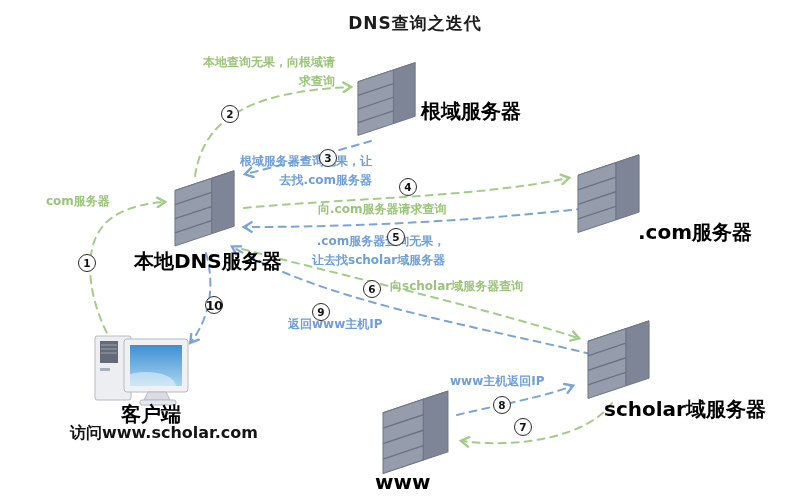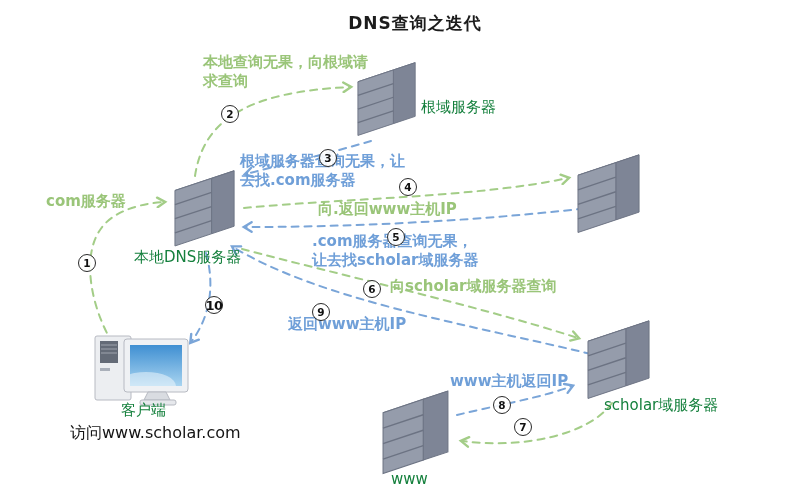--- a/index.html
+++ b/index.html
@@ -2,23 +2,23 @@
 <html><head>
 <meta charset="utf-8">
 <style>
   html,body{margin:0;padding:0;background:#ffffff;}
   #canvas{position:relative;width:784px;height:500px;background:#ffffff;overflow:hidden;
           font-family:"DejaVu Sans",sans-serif;}
   .title{position:absolute;top:12px;left:46px;right:0;text-align:center;
          font-size:17px;font-weight:bold;color:#1c1c1c;letter-spacing:1px;}
   svg.layer{position:absolute;left:0;top:0;}
   .node{position:absolute;}
-  .nlabel{position:absolute;font-size:15px;font-weight:normal;color:#15803d;white-space:nowrap;}
-  .caption{position:absolute;font-size:16px;font-weight:normal;color:#141414;white-space:nowrap;}
-  .ann{position:absolute;font-size:15px;font-weight:bold;line-height:19px;white-space:pre-line;}
+  .nlabel{position:absolute;font-size:20px;font-weight:bold;color:#000000;white-space:nowrap;}
+  .caption{position:absolute;font-size:16px;font-weight:bold;color:#141414;white-space:nowrap;}
+  .ann{position:absolute;font-size:12px;font-weight:bold;line-height:19px;white-space:pre-line;text-align:right;}
   .ann.green{color:#9ac579;}
   .ann.blue{color:#6f9fd8;}
   .step{position:absolute;width:16px;height:16px;border:1.5px solid #2a2a2a;border-radius:50%;
         background:rgba(255,255,255,.9);color:#111;font-size:10.5px;font-weight:bold;
         display:flex;align-items:center;justify-content:center;transform:translate(-50%,-50%);}
   .step.ten{font-size:13px;letter-spacing:-.5px;}
 </style>
 </head>
 <body>
 
@@ -95,32 +95,33 @@
     <path d="M11,17 h16 M11,21 h16 M11,25 h16" stroke="#8b919c" stroke-width="1.6"></path>
     <rect x="10" y="40" width="10" height="3" fill="#aab0ba"></rect>
     <rect x="34" y="11" width="64" height="53" rx="3" fill="#eff1f4" stroke="#b7bac2"></rect>
     <rect x="40" y="17" width="52" height="41" fill="url(#scr)"></rect>
     <ellipse cx="56" cy="58" rx="30" ry="14" fill="#ffffff" opacity="0.45" clip-path="url(#scrclip)"></ellipse>
     <polygon points="58,64 76,64 80,72 54,72" fill="#d9dce1" stroke="#b7bac2"></polygon>
     <rect x="50" y="72" width="36" height="5" rx="2" fill="#e6e8ec" stroke="#b7bac2"></rect>
   </svg>
 
   <div class="nlabel" style="left:421px;top:98px">根域服务器</div>
+  <div class="nlabel" style="left:638px;top:219px">.com服务器</div>
   <div class="nlabel" style="left:134px;top:248px">本地DNS服务器</div>
   <div class="nlabel" style="left:604px;top:396px">scholar域服务器</div>
-  <div class="nlabel" style="left:391px;top:470px">www</div>
+  <div class="nlabel" style="left:375px;top:470px">www</div>
   <div class="nlabel" style="left:121px;top:401px">客户端</div>
   <div class="caption" style="left:70px;top:423px">访问www.scholar.com</div>
 
   <div class="ann green" style="left:46px;top:192px">com服务器</div>
   <div class="ann green" style="left:203px;top:53px">本地查询无果，向根域请
 求查询</div>
   <div class="ann blue" style="left:240px;top:152px">根域服务器查询无果，让
 去找.com服务器</div>
-  <div class="ann green" style="left:318px;top:200px">向.返回www主机IP</div>
+  <div class="ann green" style="left:318px;top:200px">向.com服务器请求查询</div>
   <div class="ann blue" style="left:312px;top:232px">.com服务器查询无果，
 让去找scholar域服务器</div>
   <div class="ann blue" style="left:288px;top:315px">返回www主机IP</div>
   <div class="ann green" style="left:390px;top:277px">向scholar域服务器查询</div>
   <div class="ann blue" style="left:450px;top:372px">www主机返回IP</div>
 
   <span class="step" style="left:87px;top:263px">1</span>
   <span class="step" style="left:230px;top:114px">2</span>
   <span class="step" style="left:328px;top:158px">3</span>
   <span class="step" style="left:408px;top:187px">4</span>

